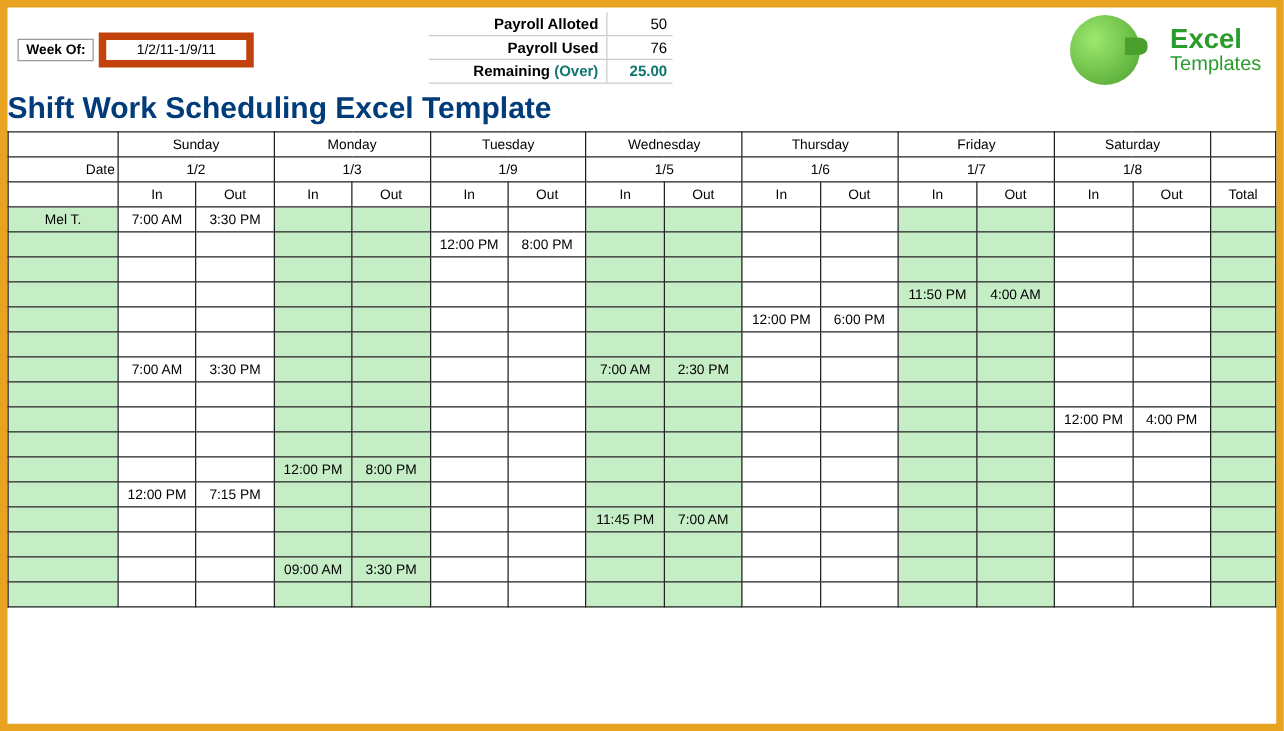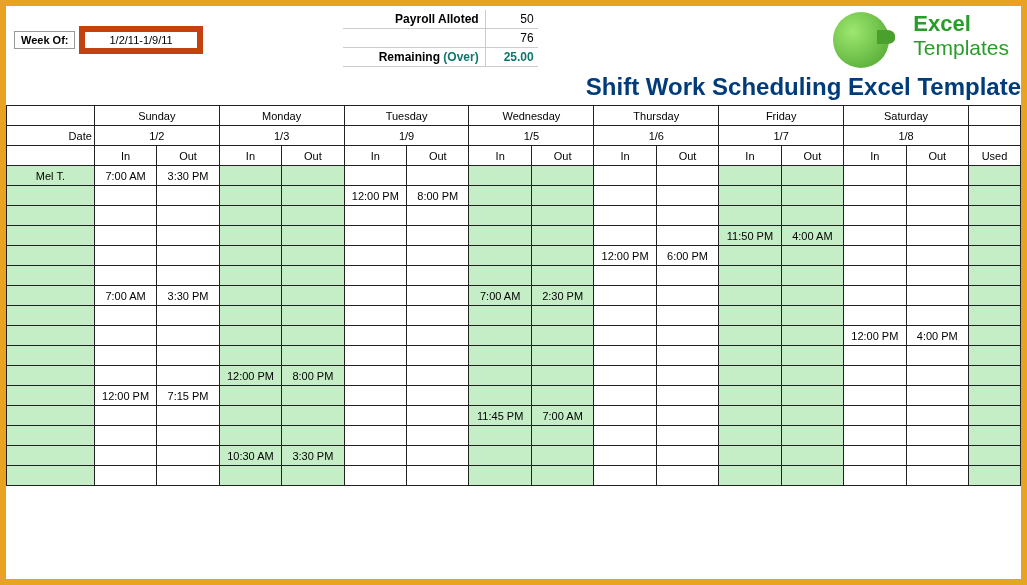--- a/index.html
+++ b/index.html
@@ -6,27 +6,27 @@
 .wrap{border:6px solid #e8a421;width:1015px;height:573px;position:relative;background:#fff}
 .top{display:flex;align-items:flex-start;padding:4px 8px 0 8px;position:relative}
 .weekof{display:flex;align-items:center;gap:4px;margin-top:16px}
 .weekof-lbl{font-size:11px;font-weight:bold;border:1px solid #999;padding:2px 6px;background:#fff}
 .weekof-val{font-size:11px;border:6px solid #c2410c;padding:2px 24px;background:#fff}
 .payroll{margin-left:140px;margin-top:0}
 .payroll-row{display:flex;align-items:center;justify-content:flex-end;border-bottom:1px solid #ccc}
 .payroll-lbl{font-size:12px;font-weight:bold;text-align:right;padding:2px 6px;min-width:130px}
 .payroll-val{font-size:12px;text-align:right;padding:2px 4px;min-width:44px;border-left:1px solid #ccc}
 .over{color:#0f766e;font-weight:bold}
-.logo{position:absolute;right:12px;top:6px;display:flex;gap:24px}
+.logo{position:absolute;right:12px;top:6px;display:flex;align-items:center;gap:24px}
 .logo-icon{width:56px;height:56px;border-radius:50%;background:radial-gradient(circle at 35% 35%,#9de86f,#4aa02c);position:relative}
 .logo-icon::after{content:'';position:absolute;right:-6px;top:18px;width:18px;height:14px;background:#4aa02c;border-radius:0 40% 40% 0}
 .logo-txt{display:flex;flex-direction:column;line-height:1.1}
 .logo-excel{color:#2a9c2a;font-weight:bold;font-size:22px}
-.logo-temp{color:#2a9c2a;font-size:21px}
-.title{text-align:right;color:#003b7a;font-size:24px;font-weight:bold;margin:6px 0 4px 0}
+.logo-temp{color:#2a9c2a;font-size:16px}
+.title{text-align:left;color:#003b7a;font-size:24px;font-weight:bold;margin:6px 0 4px 0}
 .sched{border-collapse:collapse;width:calc(100% - 0px);margin:0}
 .sched td,.sched th{border:1px solid #222;font-size:11px;text-align:center;height:19px;padding:0 2px;white-space:nowrap}
 .sched th{font-weight:normal;background:#fff}
 .daycell{font-weight:bold}
 .inout{font-size:10px}
 .name-col{width:78px;text-align:left;padding-left:4px}
 .time-col{width:54px}
 .total-col{width:44px;font-weight:bold}
 .gband{background:#c6eec6}
 .accent{background:#c6eec6}
@@ -39,20 +39,21 @@
     <div class="weekof">
       <div class="weekof-lbl">Week Of:</div>
       <div class="weekof-val">1/2/11-1/9/11</div>
     </div>
     <div class="payroll">
       <div class="payroll-row">
         <div class="payroll-lbl">Payroll Alloted</div>
         <div class="payroll-val">50</div>
       </div>
       <div class="payroll-row">
+        <div class="payroll-lbl">Payroll Used</div>
         <div class="payroll-val">76</div>
       </div>
       <div class="payroll-row">
         <div class="payroll-lbl">
           <span>Remaining</span>
           <span class="over">(Over)</span>
         </div>
         <div class="payroll-val over">25.00</div>
       </div>
     </div>
@@ -100,21 +101,21 @@
           <th class="inout time-col">In</th>
           <th class="inout time-col">Out</th>
           <th class="inout time-col gband">In</th>
           <th class="inout time-col gband">Out</th>
           <th class="inout time-col">In</th>
           <th class="inout time-col">Out</th>
           <th class="inout time-col gband">In</th>
           <th class="inout time-col gband">Out</th>
           <th class="inout time-col">In</th>
           <th class="inout time-col">Out</th>
-          <th class="total-col">Used</th>
+          <th class="total-col">Total</th>
         </tr>
     </thead>
     <tbody id="tbody">
         <tr>
           <td class="name-col gband">Mel T.</td>
           <td class="time-col">7:00 AM</td>
           <td class="time-col">3:30 PM</td>
           <td class="time-col gband"></td>
           <td class="time-col gband"></td>
           <td class="time-col"></td>
@@ -360,21 +361,21 @@
           <td class="time-col gband"></td>
           <td class="time-col gband"></td>
           <td class="time-col"></td>
           <td class="time-col"></td>
           <td class="total-col gband"></td>
         </tr>
         <tr>
           <td class="name-col gband"></td>
           <td class="time-col"></td>
           <td class="time-col"></td>
-          <td class="time-col gband">10:30 AM</td>
+          <td class="time-col gband">09:00 AM</td>
           <td class="time-col gband">3:30 PM</td>
           <td class="time-col"></td>
           <td class="time-col"></td>
           <td class="time-col gband"></td>
           <td class="time-col gband"></td>
           <td class="time-col"></td>
           <td class="time-col"></td>
           <td class="time-col gband"></td>
           <td class="time-col gband"></td>
           <td class="time-col"></td>

